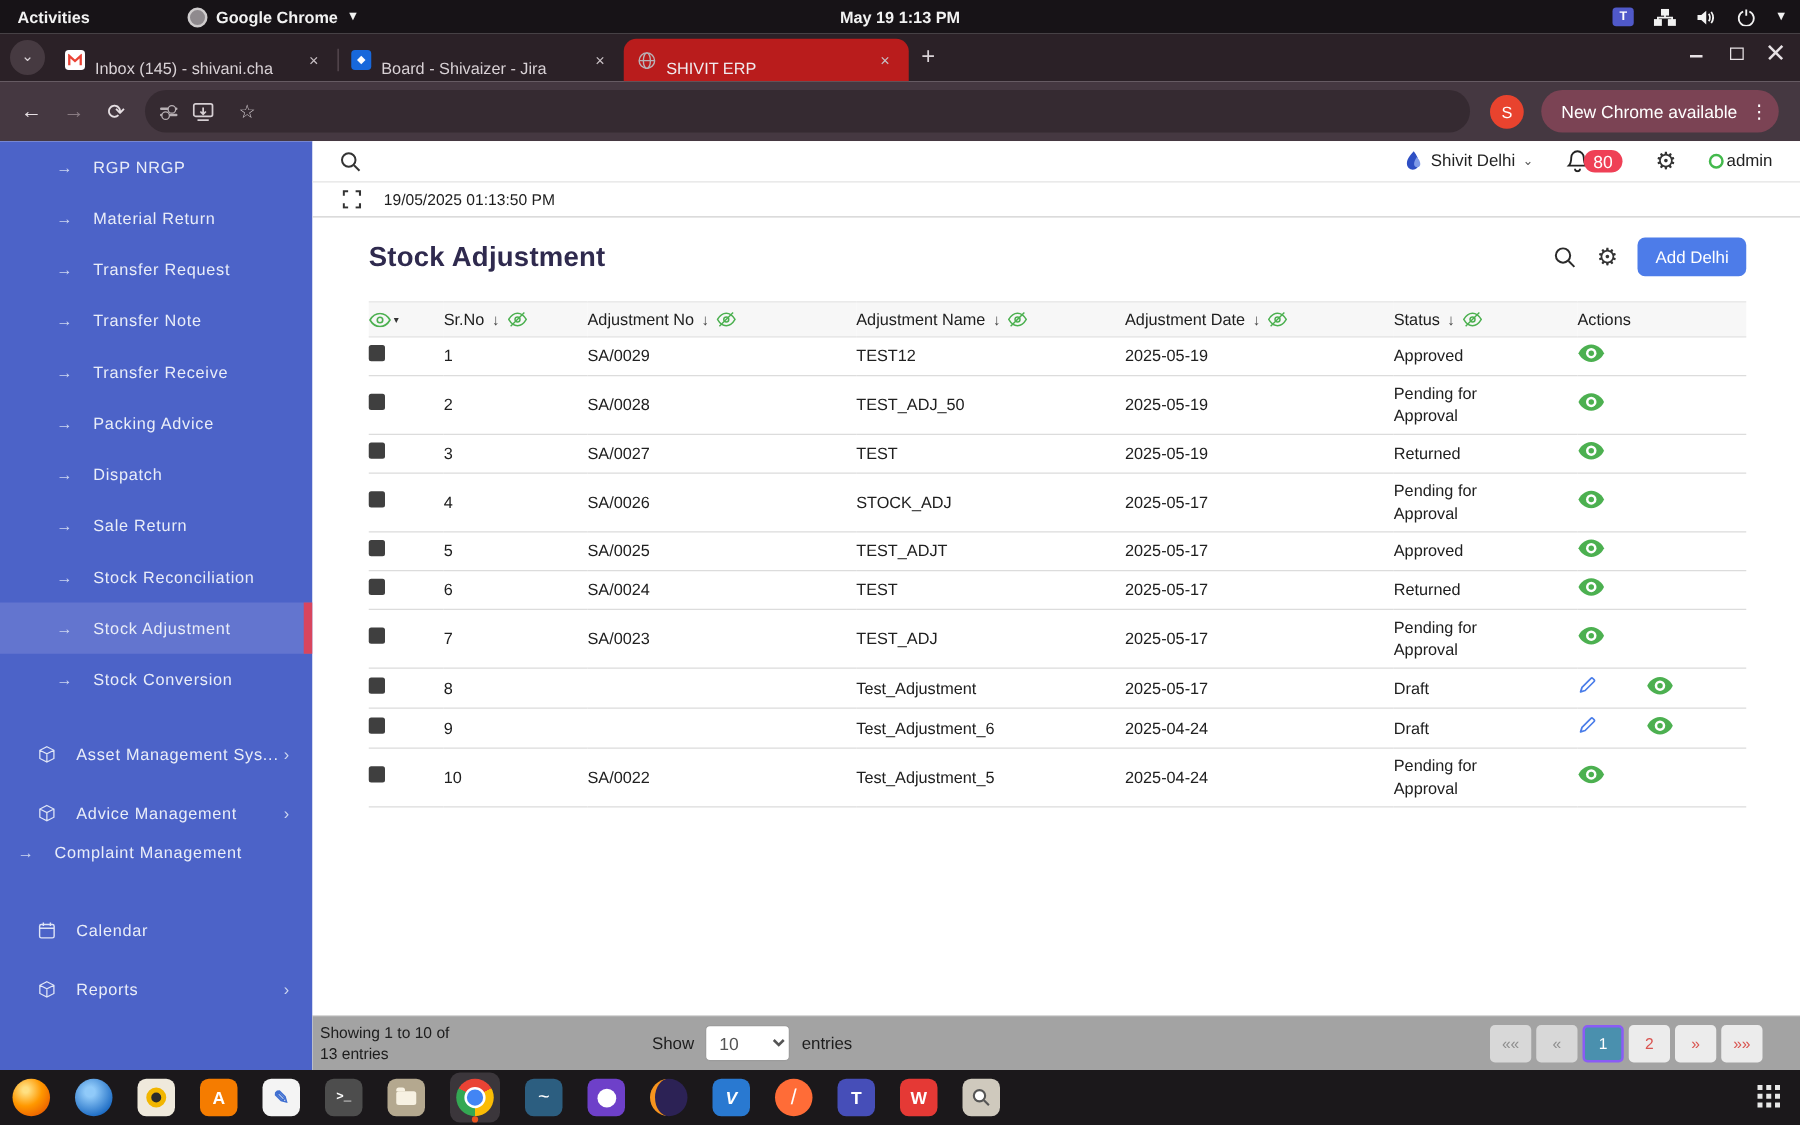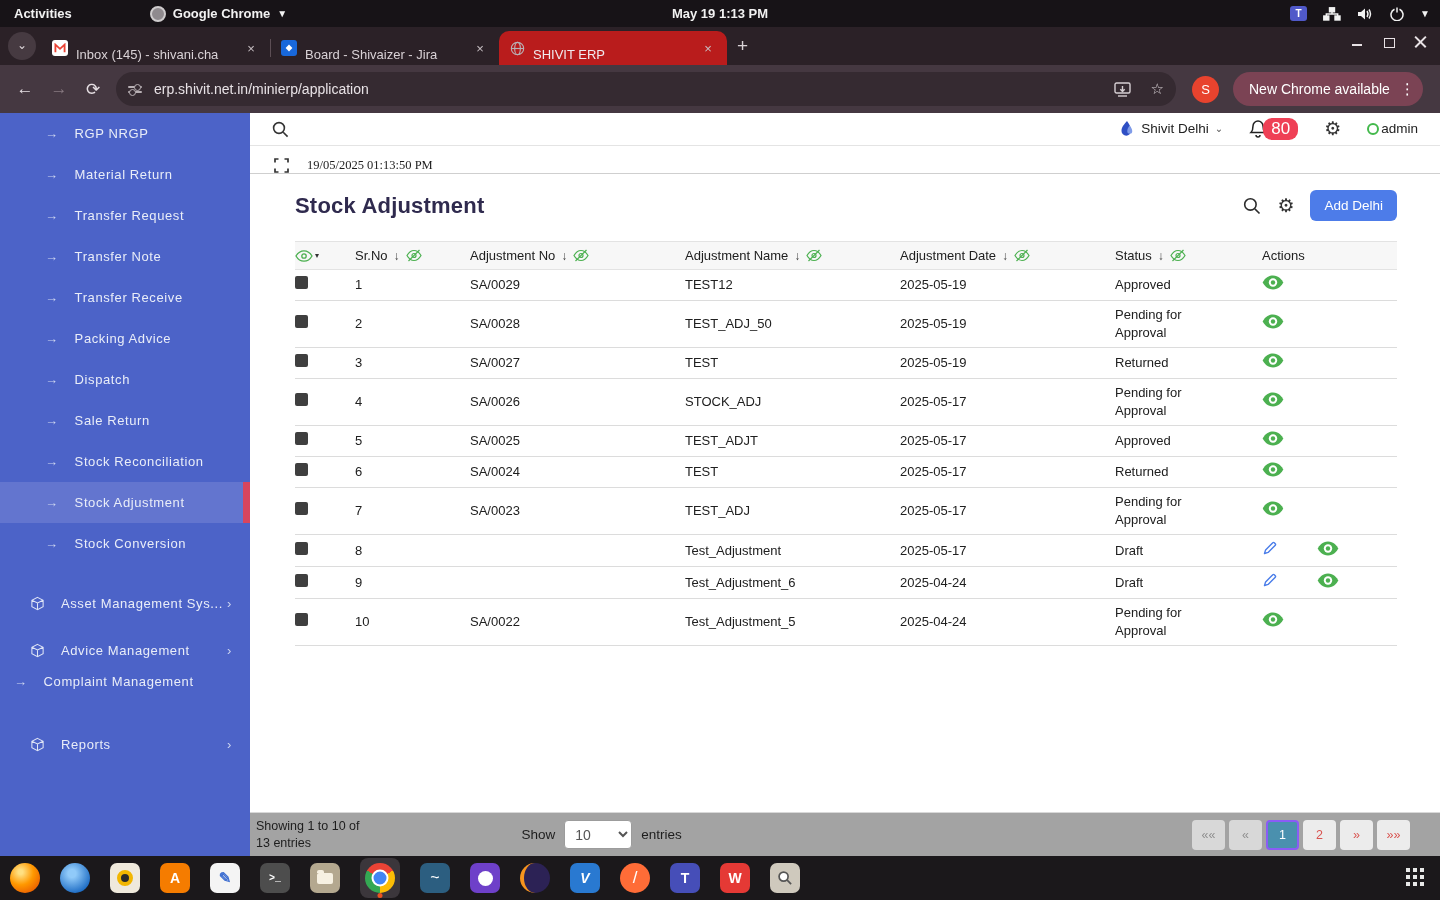--- a/index.html
+++ b/index.html
@@ -66,25 +66,25 @@
   .m-item.active::after { content:""; position:absolute; right:0; top:0; bottom:0; width:7px; background:#d8455e; }
   .m-item .chev { position:absolute; right:18px; font-size:13px; color:#cdd6f0; }
   .mi-svg { width:15px; height:15px; flex:none; }
 
   
   .main { flex:1; position:relative; background:#fff; }
   .app-header { height:33px; border-bottom:1px solid #e4e4e4; display:flex; align-items:center; padding:0 22px; }
   .hdr-right { position:absolute; right:22px; top:0; height:31px; display:flex; align-items:center; gap:26px;justify-content:flex-end; }
   .hdr-loc { display:flex; align-items:center; gap:6px; font-size:13.5px; color:#222; }
   .bell-wrap { position:relative; display:flex; align-items:center; }
-  .badge { background:#ef4056; color:#fff; font-size:17px; border-radius:9px; padding:1px 8px; margin-left:-4px; }
+  .badge { background:#ef4056; color:#fff; font-size:14px; border-radius:9px; padding:1px 8px; margin-left:-4px; }
   .gear { font-size:19px; color:#333; }
   .admin { display:flex; align-items:center; font-size:13.5px; color:#222; }
   .admin-dot { width:12px; height:12px; border-radius:50%; border:2.5px solid #43b94c; margin-right:2px; }
-  .time-row { height:28px; border-bottom:1px solid #cfcfcf; display:flex; align-items:flex-end; padding:0 24px; gap:18px; font-size:12.5px; color:#1d1d1d;font-family:Liberation Serif, serif; }
+  .time-row { height:28px; border-bottom:1px solid #cfcfcf; display:flex; align-items:center; padding:0 24px; gap:18px; font-size:12.5px; color:#1d1d1d; }
 
   .content { padding:16px 43px 0 45px; }
   .title-row { display:flex; align-items:center; }
   .page-title { font-size:22px; font-weight:600; color:#2f2a4e; letter-spacing:.2px; }
   .title-actions { margin-left:auto; display:flex; align-items:center; gap:16px; }
   .add-btn { background:#4d7ce9; color:#fff; font-size:13.5px; border:none; border-radius:6px; padding:8px 14px; }
 
   
   table.grid { border-collapse:collapse; width:1102px; margin-top:20px; table-layout:fixed; font-size:13px; color:#202020; }
   .grid col.c-sel{width:60px;} .grid col.c-sr{width:115px;} .grid col.c-no{width:215px;}
@@ -213,21 +213,20 @@
 
 <div class="toolbar">
   <span class="nav-ico" style="margin-left:8px">←</span>
   <span class="nav-ico dim">→</span>
   <span class="nav-ico">⟳</span>
   <div class="omnibox">
     <span class="site-ctl">
         <i></i>
         <i></i>
       </span>
-    <span class="omni-url">erp.shivit.net.in/minierp/application</span>
     <span class="omni-icons">
       <svg width="19" height="15" viewBox="0 0 19 15">
           <g stroke="#d6cfd3" stroke-width="1.4" fill="none">
             <rect x="1" y="1" width="15" height="10" rx="1.5"></rect>
             <line x1="4" y1="14" x2="13" y2="14"></line>
             <path d="M8.5 4v5 M6.3 7.2 L8.5 9.4 L10.7 7.2"></path>
           </g>
         </svg>
       <span>☆</span>
     </span>
@@ -301,20 +300,31 @@
             <g stroke="#dfe5f6" stroke-width="1.1" fill="none">
               <path d="M8 1.5 L14 4.5 V11.5 L8 14.5 L2 11.5 V4.5 Z M2 4.5 L8 7.5 L14 4.5 M8 7.5 V14.5"></path>
             </g>
           </svg>
           <span>Advice Management</span>
           <span class="chev">›</span>
         </div>
       <div class="m-item rootlvl">
           <span class="arrow">→</span>
           <span>Complaint Management</span>
+        </div>
+      <div class="m-item group">
+          <svg class="mi-svg" viewBox="0 0 16 16">
+            <g stroke="#dfe5f6" stroke-width="1.2" fill="none">
+              <rect x="1.8" y="2.8" width="12.4" height="11.4" rx="1.5"></rect>
+              <line x1="1.8" y1="6" x2="14.2" y2="6"></line>
+              <line x1="5" y1="1" x2="5" y2="4"></line>
+              <line x1="11" y1="1" x2="11" y2="4"></line>
+            </g>
+          </svg>
+          <span>Calendar</span>
         </div>
       <div class="m-item group">
           <svg class="mi-svg" viewBox="0 0 16 16">
             <g stroke="#dfe5f6" stroke-width="1.1" fill="none">
               <path d="M8 1.5 L14 4.5 V11.5 L8 14.5 L2 11.5 V4.5 Z M2 4.5 L8 7.5 L14 4.5 M8 7.5 V14.5"></path>
             </g>
           </svg>
           <span>Reports</span>
           <span class="chev">›</span>
         </div>

